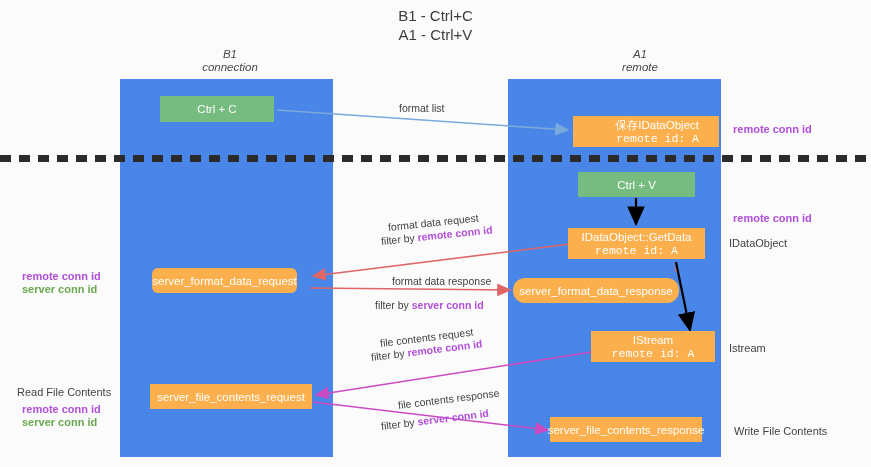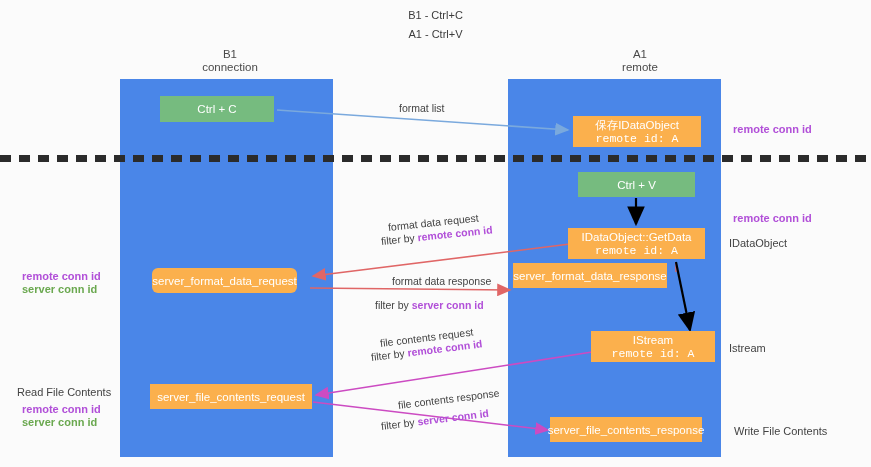--- a/index.html
+++ b/index.html
@@ -10,26 +10,26 @@
     position:relative;overflow:hidden;
     color:#444;
   }
   #stage{position:absolute;left:0;top:0;width:871px;height:467px;}
 
   .abs{position:absolute;}
 
   
   #title{
     left:0;top:6px;width:871px;text-align:center;
-    font-size:11px;line-height:19px;color:#3c3c3c;
+    font-size:15px;line-height:19px;color:#3c3c3c;
   }
 
   
   .colhead{
-    font-size:11.5px;line-height:13px;text-align:center;color:#4a4a4a;
+    font-size:11.5px;line-height:13px;text-align:center;color:#4a4a4a;font-style:italic;
   }
   #head-b1{left:150px;top:48px;width:160px;}
   #head-a1{left:560px;top:48px;width:160px;}
 
   
   .lane{background:#4a86e8;}
   #lane-left{left:120px;top:79px;width:213px;height:378px;}
   #lane-right{left:508px;top:79px;width:213px;height:378px;}
 
   
@@ -124,39 +124,39 @@
 
     <line x1="313" y1="402" x2="548" y2="430" stroke="#cc4bc2" stroke-width="1.6" marker-end="url(#ah-mag)"></line>
   </svg>
 
   <div class="abs" id="dashed"></div>
 
   <div class="box green" style="left:160px;top:96px;width:114px;height:26px;">
     <span>Ctrl + C</span>
   </div>
 
-  <div class="box orange" style="left:573px;top:116px;width:128px;height:31px;">
+  <div class="box orange" style="left:573px;top:116px;width:146px;height:31px;align-items:flex-end;">
     <span>保存IDataObject</span>
     <span class="l2">remote id: A</span>
   </div>
 
   <div class="box green" style="left:578px;top:172px;width:117px;height:25px;">
     <span>Ctrl + V</span>
   </div>
 
   <div class="box orange" style="left:568px;top:228px;width:137px;height:31px;">
     <span>IDataObject::GetData</span>
     <span class="l2">remote id: A</span>
   </div>
 
   <div class="box orange" style="left:152px;top:268px;width:145px;height:25px;border-radius:6px;">
     <span>server_format_data_request</span>
   </div>
 
-  <div class="box orange" style="left:513px;top:263px;width:154px;height:25px;">
+  <div class="box orange" style="left:513px;top:278px;width:166px;height:25px;border-radius:12px;">
     <span>server_format_data_response</span>
   </div>
 
   <div class="box orange" style="left:591px;top:331px;width:124px;height:31px;">
     <span>IStream</span>
     <span class="l2">remote id: A</span>
   </div>
 
   <div class="box orange" style="left:150px;top:384px;width:162px;height:25px;">
     <span>server_file_contents_request</span>

